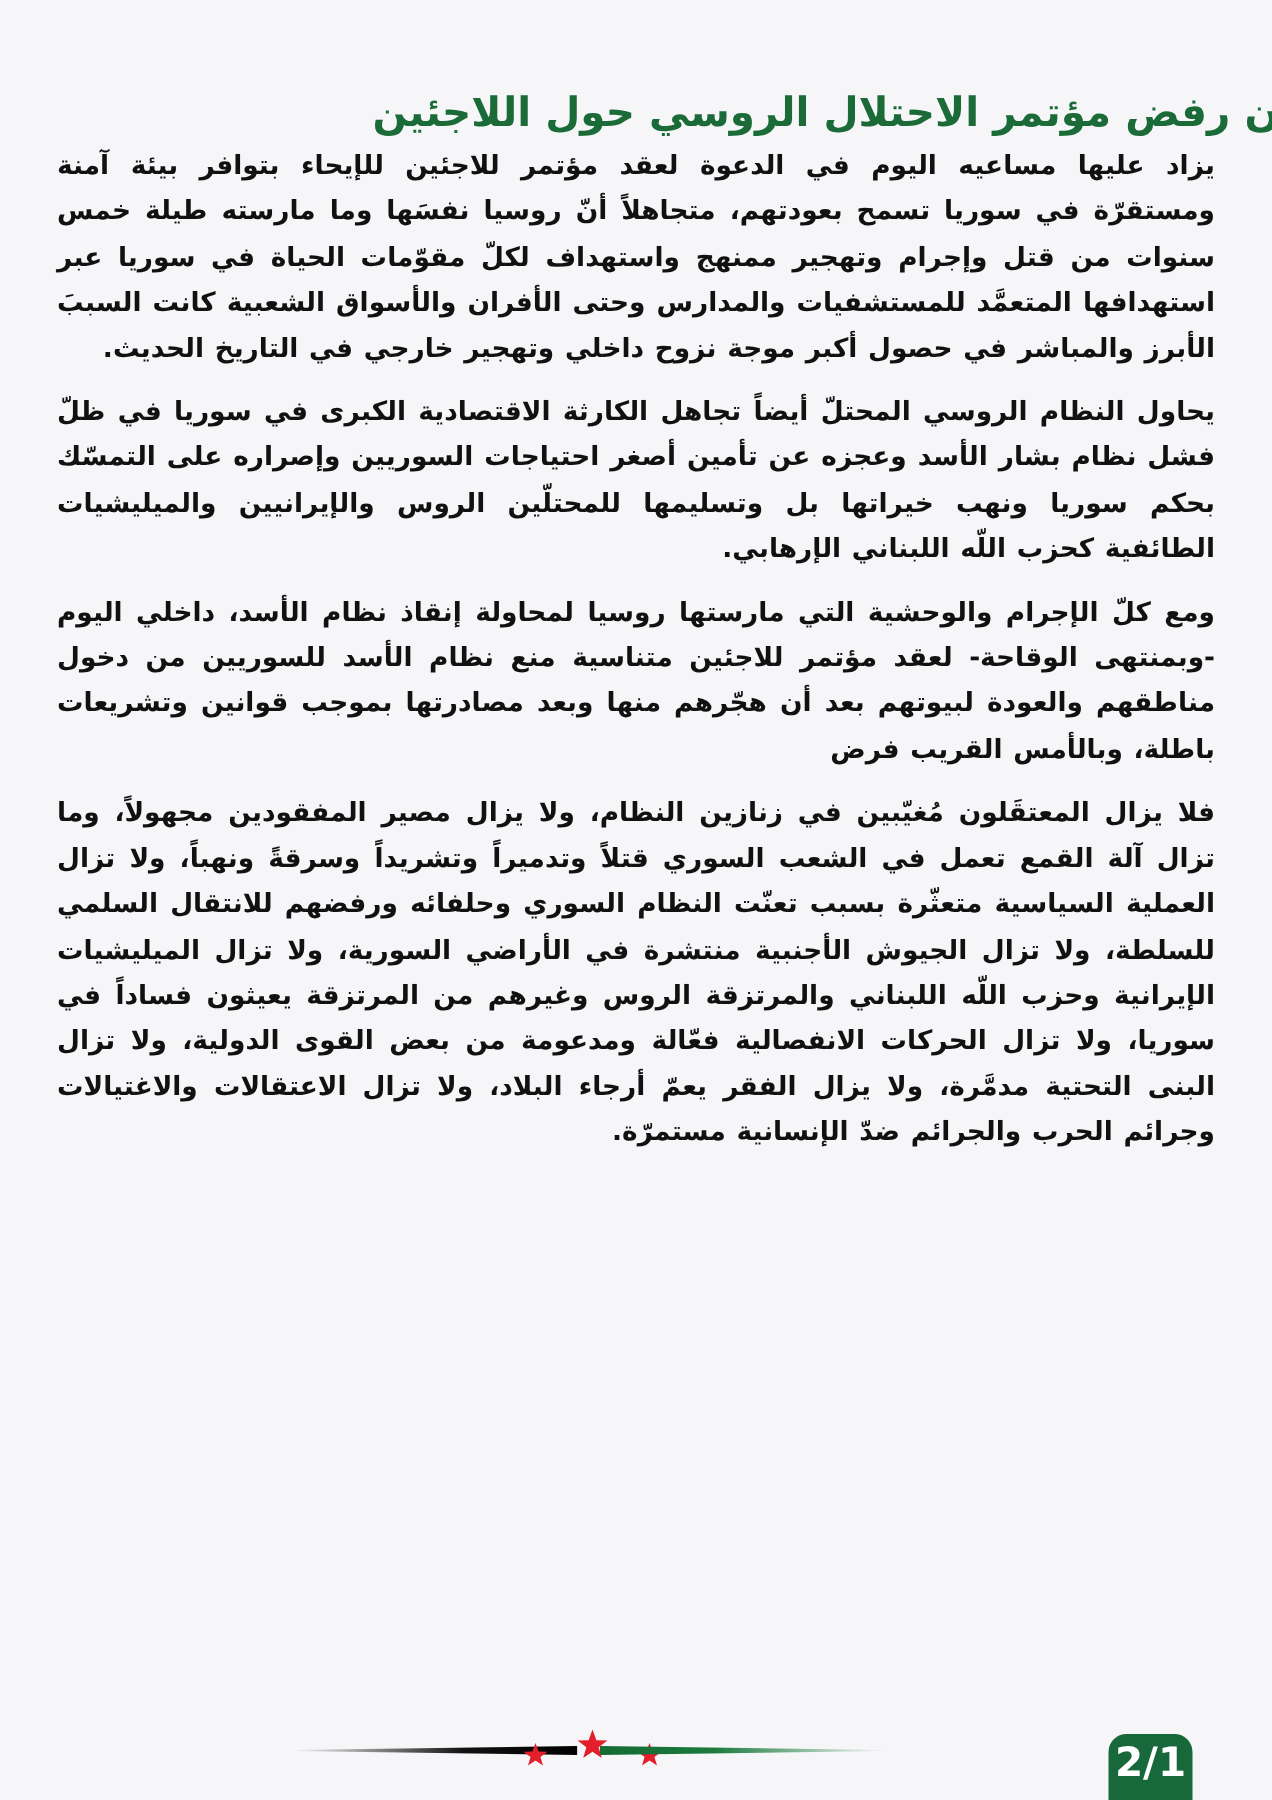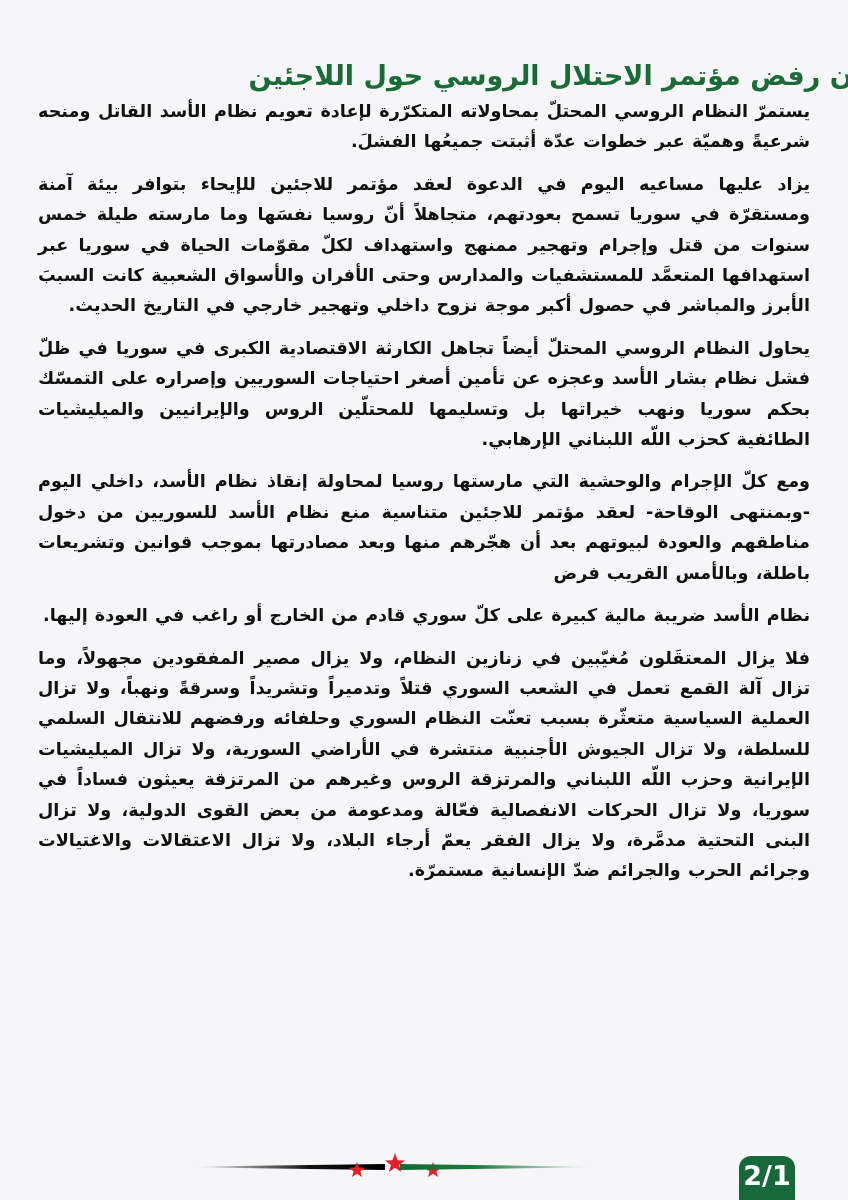--- a/index.html
+++ b/index.html
@@ -93,25 +93,23 @@
       line-height: 40px;
       direction: ltr;
     }
   </style>
 </head>
 <body>
 
 <h1 class="page-title">بيان رفض مؤتمر الاحتلال الروسي حول اللاجئين</h1>
 
 <div class="content">
-  <p class="para">يستمرّ النظام الروسي المحتلّ بمحاولاته المتكرّرة لإعادة تعويم نظام الأسد القاتل ومنحه شرعيةً وهميّة عبر خطوات عدّة أثبتت جميعُها الفشلَ.</p>
   <p class="para">يزاد عليها مساعيه اليوم في الدعوة لعقد مؤتمر للاجئين للإيحاء بتوافر بيئة آمنة ومستقرّة في سوريا تسمح بعودتهم، متجاهلاً أنّ روسيا نفسَها وما مارسته طيلة خمس سنوات من قتل وإجرام وتهجير ممنهج واستهداف لكلّ مقوّمات الحياة في سوريا عبر استهدافها المتعمَّد للمستشفيات والمدارس وحتى الأفران والأسواق الشعبية كانت السببَ الأبرز والمباشر في حصول أكبر موجة نزوح داخلي وتهجير خارجي في التاريخ الحديث.</p>
   <p class="para">يحاول النظام الروسي المحتلّ أيضاً تجاهل الكارثة الاقتصادية الكبرى في سوريا في ظلّ فشل نظام بشار الأسد وعجزه عن تأمين أصغر احتياجات السوريين وإصراره على التمسّك بحكم سوريا ونهب خيراتها بل وتسليمها للمحتلّين الروس والإيرانيين والميليشيات الطائفية كحزب اللّه اللبناني الإرهابي.</p>
   <p class="para">ومع كلّ الإجرام والوحشية التي مارستها روسيا لمحاولة إنقاذ نظام الأسد، داخلي اليوم -وبمنتهى الوقاحة- لعقد مؤتمر للاجئين متناسية منع نظام الأسد للسوريين من دخول مناطقهم والعودة لبيوتهم بعد أن هجّرهم منها وبعد مصادرتها بموجب قوانين وتشريعات باطلة، وبالأمس القريب فرض</p>
-  <p class="para">نظام الأسد ضريبة مالية كبيرة على كلّ سوري قادم من الخارج أو راغب في العودة إليها.</p>
   <p class="para">فلا يزال المعتقَلون مُغيّبين في زنازين النظام، ولا يزال مصير المفقودين مجهولاً، وما تزال آلة القمع تعمل في الشعب السوري قتلاً وتدميراً وتشريداً وسرقةً ونهباً، ولا تزال العملية السياسية متعثّرة بسبب تعنّت النظام السوري وحلفائه ورفضهم للانتقال السلمي للسلطة، ولا تزال الجيوش الأجنبية منتشرة في الأراضي السورية، ولا تزال الميليشيات الإيرانية وحزب اللّه اللبناني والمرتزقة الروس وغيرهم من المرتزقة يعيثون فساداً في سوريا، ولا تزال الحركات الانفصالية فعّالة ومدعومة من بعض القوى الدولية، ولا تزال البنى التحتية مدمَّرة، ولا يزال الفقر يعمّ أرجاء البلاد، ولا تزال الاعتقالات والاغتيالات وجرائم الحرب والجرائم ضدّ الإنسانية مستمرّة.</p>
 </div>
 
 <div class="footer">
   <div class="line-black"></div>
   <svg class="stars" viewBox="0 0 110 30">
     <polygon fill="#e3202a" points="17,12 19.1,17.6 25,17.8 20.3,21.4 22,27 17,23.7 12,27 13.7,21.4 9,17.8 14.9,17.6"></polygon>
     <polygon fill="#e3202a" points="55,3 57.6,10.2 65,10.4 59.1,14.9 61.2,22 55,17.8 48.8,22 50.9,14.9 45,10.4 52.4,10.2"></polygon>
     <polygon fill="#e3202a" points="93,12 95.1,17.6 101,17.8 96.3,21.4 98,27 93,23.7 88,27 89.7,21.4 85,17.8 90.9,17.6"></polygon>
   </svg>

